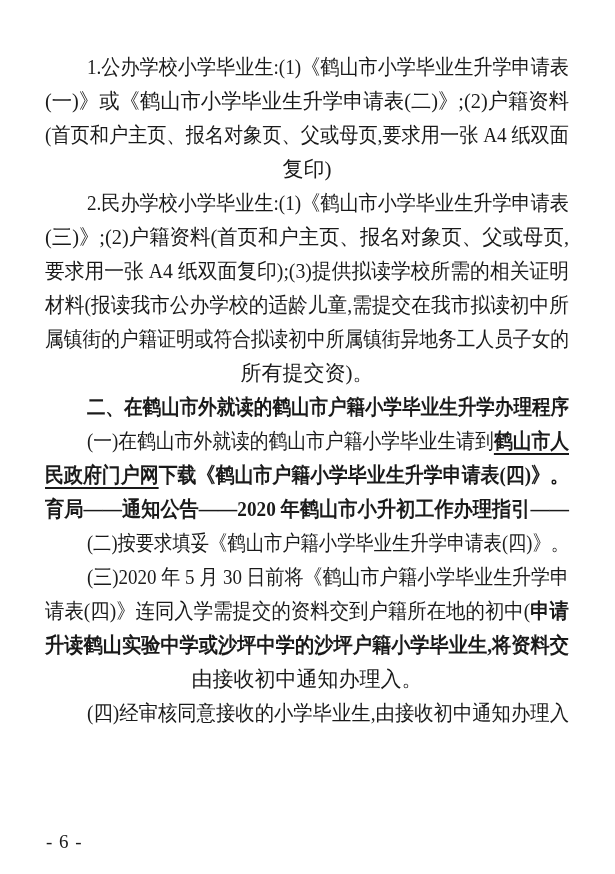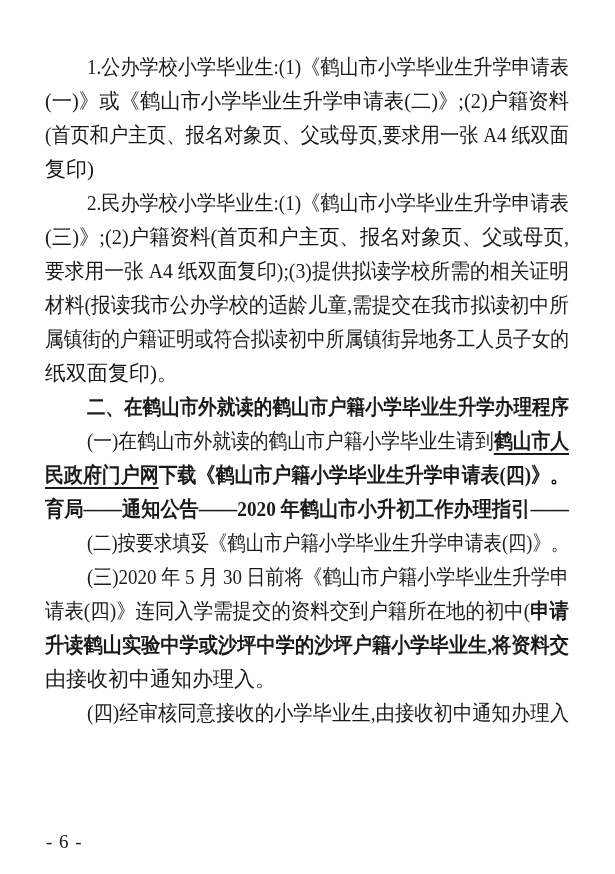--- a/index.html
+++ b/index.html
@@ -14,20 +14,21 @@
     background: var(--page-bg, #ffffff);
     overflow: hidden;
     font-family: "Liberation Serif", "DejaVu Serif", serif;
     color: var(--text-color, #000000);
   }
   .doc {
     position: absolute;
     left: 45px;
     top: 50px;
     width: 524px;
+    text-align: center;
   }
   .line {
     height: 34px;
     line-height: 34px;
     font-size: 21px;
     white-space: nowrap;
   }
   .line.indent { padding-left: 42px; }
   .inner {
     display: inline-block;
@@ -62,21 +63,21 @@
   <div class="doc">
       <div class="line indent"><span class="inner" style="transform: scaleX(0.911019);"><span class="run">1.公办学校小学毕业生:(1)《鹤山市小学毕业生升学申请表</span></span></div>
       <div class="line"><span class="inner" style="transform: scaleX(0.968045);"><span class="run">(一)》或《鹤山市小学毕业生升学申请表(二)》;(2)户籍资料</span></span></div>
       <div class="line"><span class="inner" style="transform: scaleX(0.913812);"><span class="run">(首页和户主页、报名对象页、父或母页,要求用一张 A4 纸双面</span></span></div>
       <div class="line"><span class="inner"><span class="run">复印)</span></span></div>
       <div class="line indent"><span class="inner" style="transform: scaleX(0.911019);"><span class="run">2.民办学校小学毕业生:(1)《鹤山市小学毕业生升学申请表</span></span></div>
       <div class="line"><span class="inner" style="transform: scaleX(0.971157);"><span class="run">(三)》;(2)户籍资料(首页和户主页、报名对象页、父或母页,</span></span></div>
       <div class="line"><span class="inner" style="transform: scaleX(0.941626);"><span class="run">要求用一张 A4 纸双面复印);(3)提供拟读学校所需的相关证明</span></span></div>
       <div class="line"><span class="inner" style="transform: scaleX(0.938648);"><span class="run">材料(报读我市公办学校的适龄儿童,需提交在我市拟读初中所</span></span></div>
       <div class="line"><span class="inner" style="transform: scaleX(0.891156);"><span class="run">属镇街的户籍证明或符合拟读初中所属镇街异地务工人员子女的</span></span></div>
-      <div class="line"><span class="inner"><span class="run">纸双面复印)。</span></span></div>
+      <div class="line"><span class="inner"><span class="run">所有提交资)。</span></span></div>
       <div class="line indent"><span class="inner" style="transform: scaleX(0.882784);"><span class="run bold">二、在鹤山市外就读的鹤山市户籍小学毕业生升学办理程序</span></span></div>
       <div class="line indent"><span class="inner" style="transform: scaleX(0.894249);"><span class="run">(一)在鹤山市外就读的鹤山市户籍小学毕业生请到</span><span class="run bold underline">鹤山市人</span></span></div>
       <div class="line"><span class="inner" style="transform: scaleX(0.901893);"><span class="run bold underline">民政府门户网</span><span class="run bold">下载《鹤山市户籍小学毕业生升学申请表(四)》。</span></span></div>
       <div class="line"><span class="inner" style="transform: scaleX(0.915684);"><span class="run bold">育局——通知公告——2020 年鹤山市小升初工作办理指引——</span></span></div>
       <div class="line indent"><span class="inner" style="transform: scaleX(0.871634);"><span class="run">(二)按要求填妥《鹤山市户籍小学毕业生升学申请表(四)》。</span></span></div>
       <div class="line indent"><span class="inner" style="transform: scaleX(0.903044);"><span class="run">(三)2020 年 5 月 30 日前将《鹤山市户籍小学毕业生升学申</span></span></div>
       <div class="line"><span class="inner" style="transform: scaleX(0.924188);"><span class="run">请表(四)》连同入学需提交的资料交到户籍所在地的初中(</span><span class="run bold">申请</span></span></div>
       <div class="line"><span class="inner" style="transform: scaleX(0.915684);"><span class="run bold">升读鹤山实验中学或沙坪中学的沙坪户籍小学毕业生,将资料交</span></span></div>
       <div class="line"><span class="inner"><span class="run">由接收初中通知办理入。</span></span></div>
       <div class="line indent"><span class="inner" style="transform: scaleX(0.921166);"><span class="run">(四)经审核同意接收的小学毕业生,由接收初中通知办理入</span></span></div>

